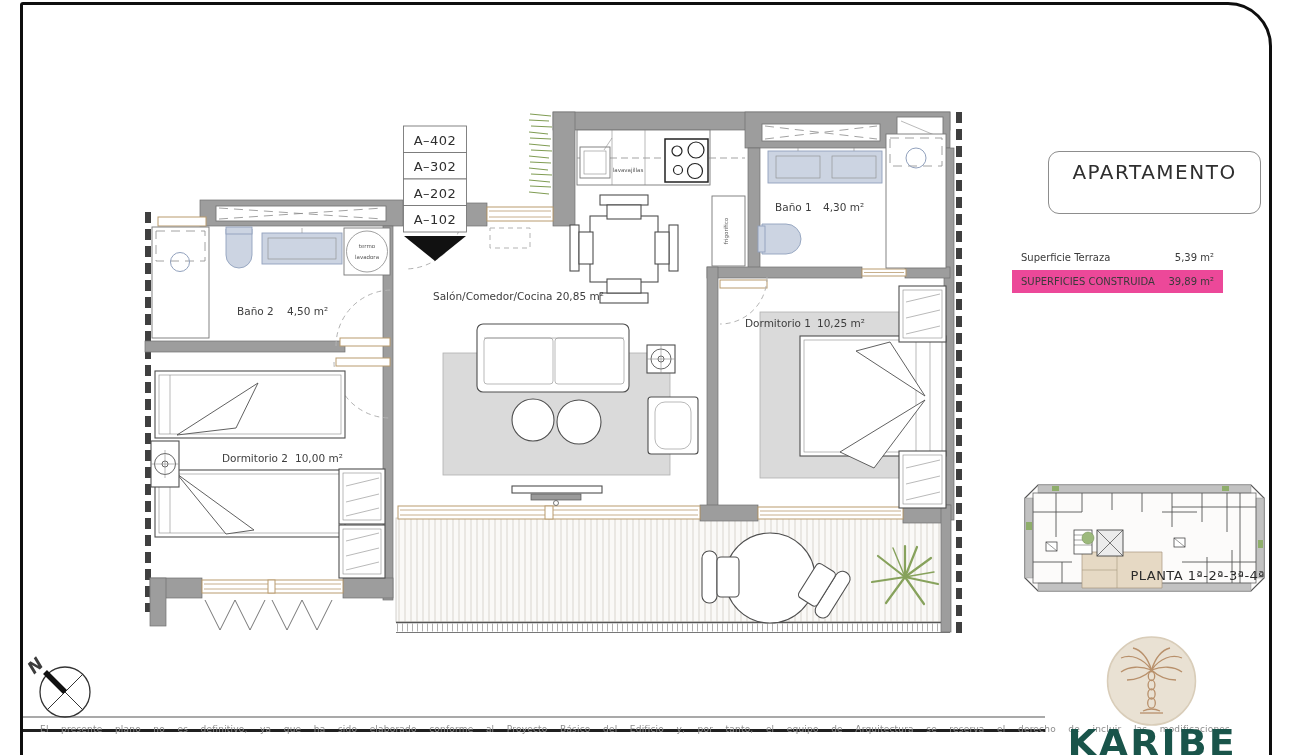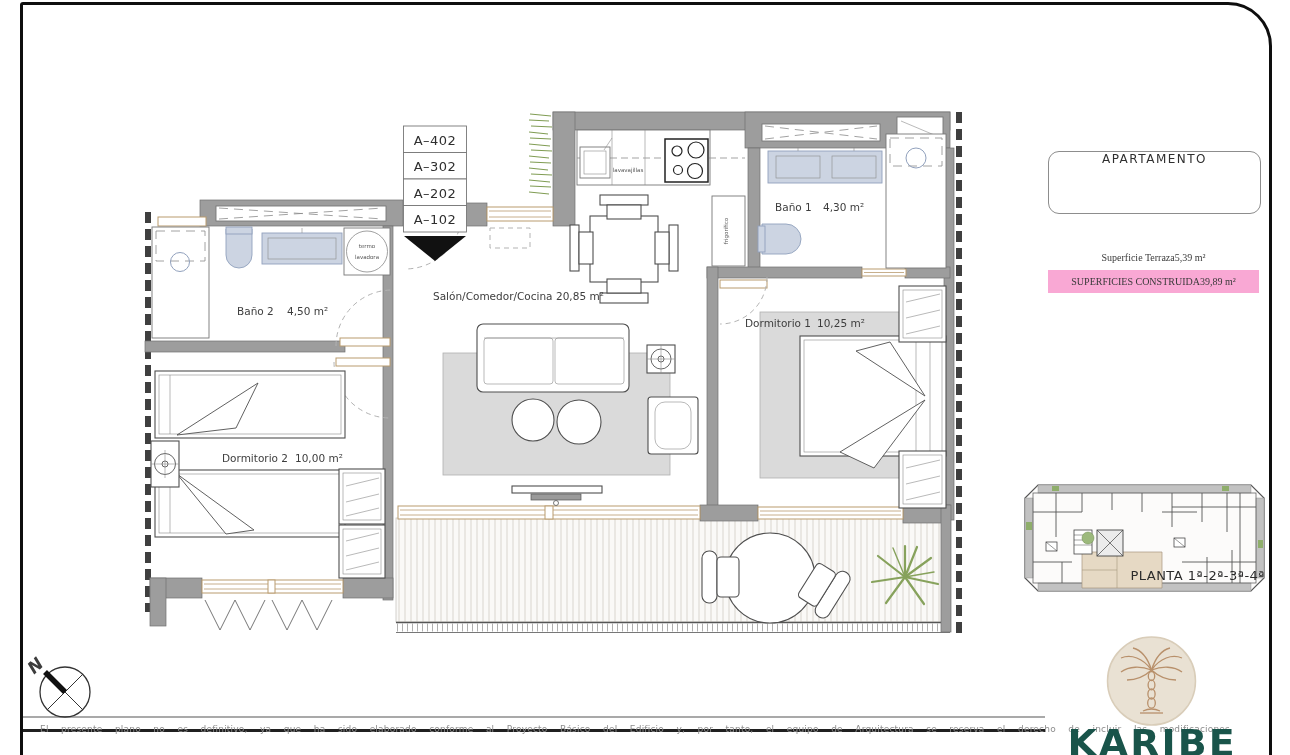--- a/index.html
+++ b/index.html
@@ -9,26 +9,26 @@
   
   .frame{left:20px;top:2px;width:1246px;height:790px;border:3px solid #0e0e0e;
          border-radius:3px 44px 0 0;}
   .rule-gray{left:23px;top:716px;width:1022px;height:2px;background:#a9a9a9;}
   .rule-black{left:23px;top:729px;width:1022px;height:2.5px;background:#202020;}
   .disclaimer{left:40px;top:724px;width:1190px;font-size:9px;color:#8c8c8c;
               text-align:justify;text-align-last:justify;letter-spacing:.2px;}
   
   .apt-box{left:1048px;top:151px;width:211px;height:61px;border:1.5px solid #8d8d8d;
            border-radius:11px;text-align:center;color:#2f2f2f;}
-  .apt-box .t1{font-size:12px;letter-spacing:1.5px;}
+  .apt-box .t1{margin-top:8px;font-size:20px;letter-spacing:1.5px;}
   .apt-box .t2{margin-top:3px;font-size:16px;letter-spacing:.5px;}
-  .srow{left:1048px;width:211px;height:23px;display:flex;justify-content:center;
-        align-items:center;padding:0 9px;box-sizing:border-box;font-size:10px;color:#3a3a3a;font-family:Liberation Serif, serif;}
+  .srow{left:1012px;width:211px;height:23px;display:flex;justify-content:space-between;
+        align-items:center;padding:0 9px;box-sizing:border-box;font-size:10px;color:#3a3a3a;}
   .srow.r1{top:246px;}
-  .srow.r2{top:270px;background:#f9a8d4;}
+  .srow.r2{top:270px;background:#ec4899;}
   .planta{left:1095px;top:568px;width:170px;text-align:right;font-size:13px;
           letter-spacing:.5px;color:#2b2b2b;}
   .brand{left:1046px;top:724px;width:212px;text-align:center;font-size:38px;line-height:1;
          font-weight:bold;letter-spacing:2px;color:#19544a;}
   
   svg .wall{fill:#9d9d9d;stroke:#6f6f6f;stroke-width:.7;}
   svg .wht{fill:#fff;stroke:#777;stroke-width:.9;}
   svg .furn{fill:#fff;stroke:#4f4f4f;stroke-width:1.1;}
   svg .fix{fill:#ccd4e2;stroke:#91a1bd;stroke-width:.9;}
   svg .tan{stroke:#b99b6e;fill:#fff;stroke-width:1;}

